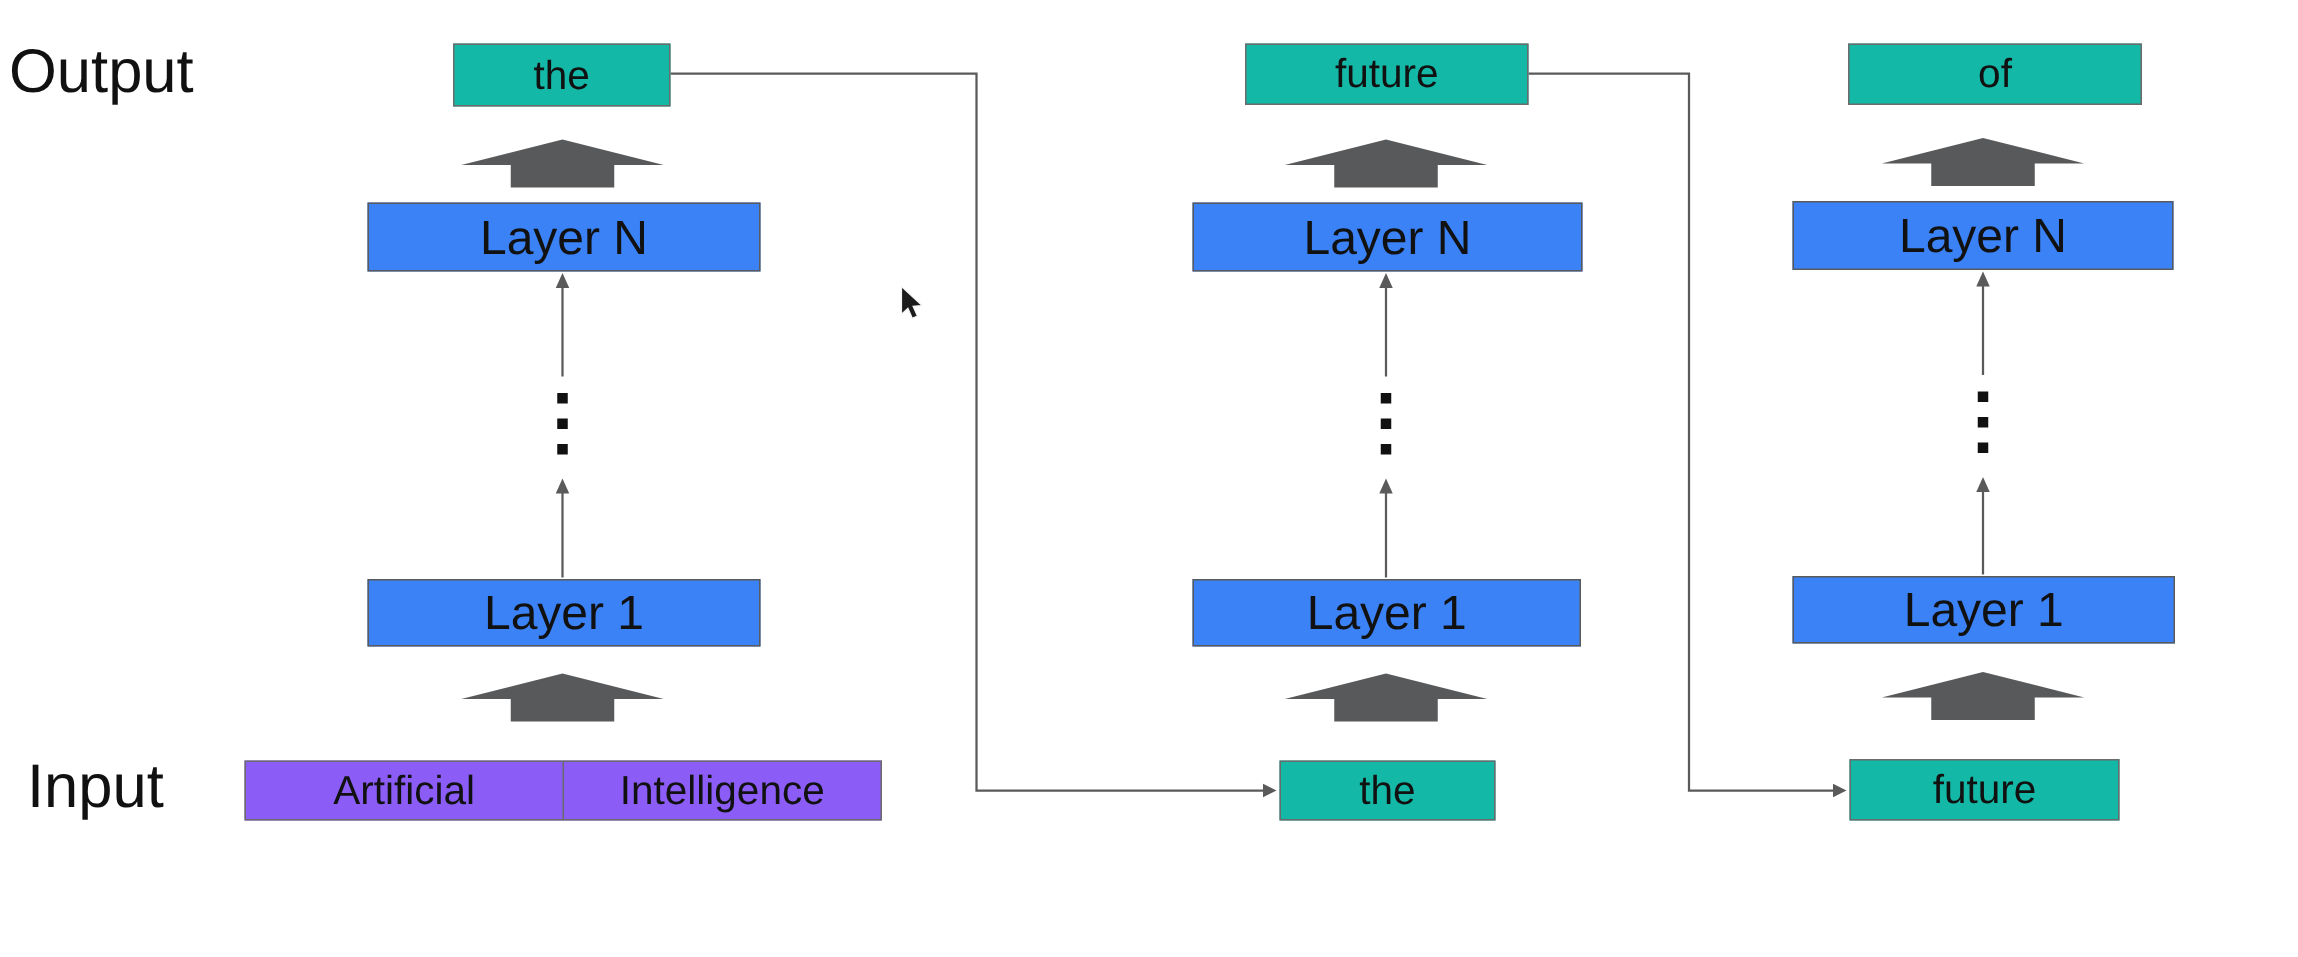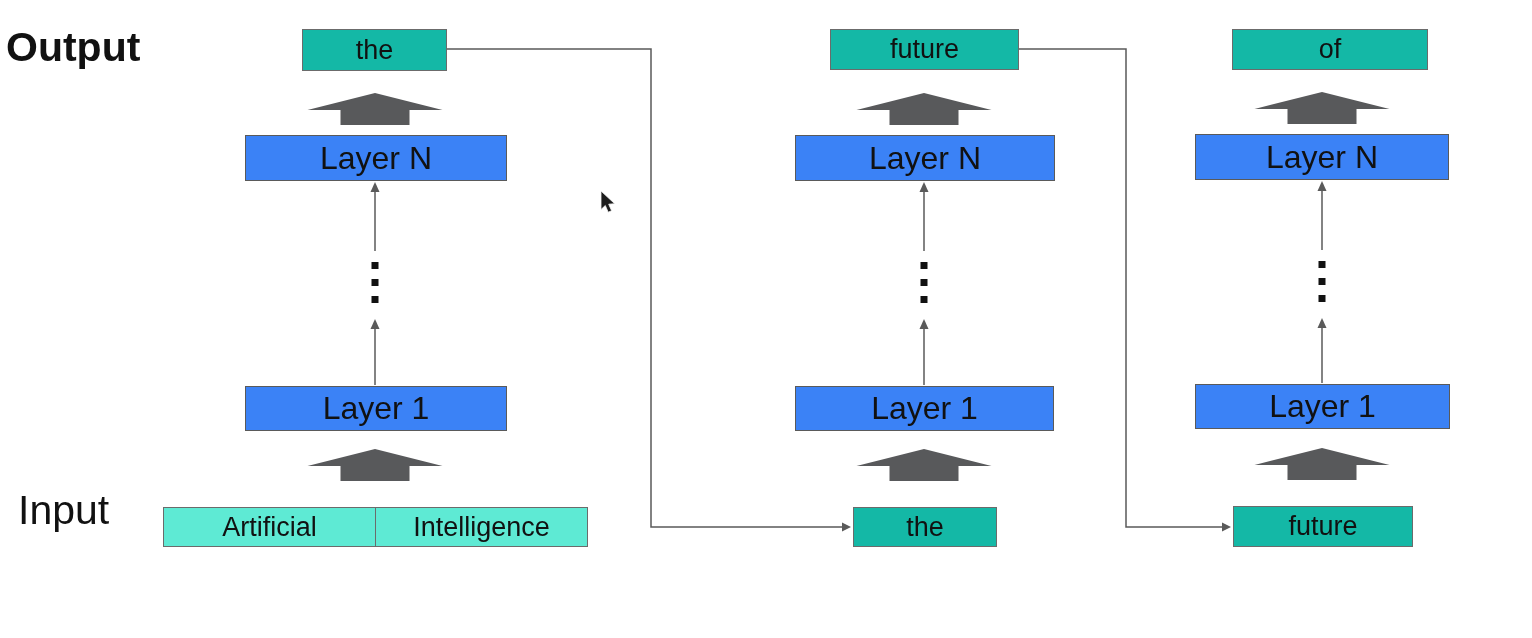--- a/index.html
+++ b/index.html
@@ -49,21 +49,21 @@
     display: flex;
     align-items: center;
     justify-content: center;
     font-size: 32px;
     color: #111111;
   }
   .input-row {
     position: absolute;
     z-index: 2;
     display: flex;
-    background: #5eead4;
+    background: #8b5cf6;
     border: 1.5px solid #6b6b6b;
     box-sizing: border-box;
   }
   .input-cell {
     flex: 1 1 0;
     display: flex;
     align-items: center;
     justify-content: center;
     font-size: 27px;
     color: #111111;
@@ -122,22 +122,22 @@
       <rect x="1318.5" y="278" width="7" height="7" fill="#111111"></rect>
       <rect x="1318.5" y="295" width="7" height="7" fill="#111111"></rect>
     </g>
     <line x1="1322" y1="250" x2="1322" y2="189" stroke="#5a5a5a" stroke-width="1.5"></line>
     <polygon points="1317.5,191 1322,181 1326.5,191" fill="#5a5a5a"></polygon>
     <polygon points="1322,448 1389.5,465 1356.5,465 1356.5,480 1287.5,480 1287.5,465 1254.5,465" fill="#58595b"></polygon>
 
     <path d="M601,191 l0,18.5 l4.3,-4.0 l2.9,6.7 l3.4,-1.5 l-2.9,-6.5 l6.0,-0.5 z" fill="#1c1c1c" stroke="#f5f5f5" stroke-width="0.8"></path>
   </svg>
 
-  <div class="side-label" style="left:6px; top:24px;font-weight:bold;">Output</div>
-  <div class="side-label" style="left:18px; top:487px;">Input</div>
+  <div class="side-label" style="left:6px; top:24px;">Output</div>
+  <div class="side-label" style="left:18px; top:501px;">Input</div>
 
   <div class="token-box" style="left:302px; top:29px; width:145px; height:42px;">the</div>
   <div class="layer-box" style="left:245px; top:135px; width:262px; height:46px;">Layer N</div>
   <div class="layer-box" style="left:245px; top:386px; width:262px; height:45px;">Layer 1</div>
   <div class="input-row" style="left:163px; top:507px; width:425px; height:40px;">
     <div class="input-cell">Artificial</div>
     <div class="input-cell">Intelligence</div>
   </div>
 
   <div class="token-box" style="left:830px; top:29px; width:189px; height:41px;">future</div>

